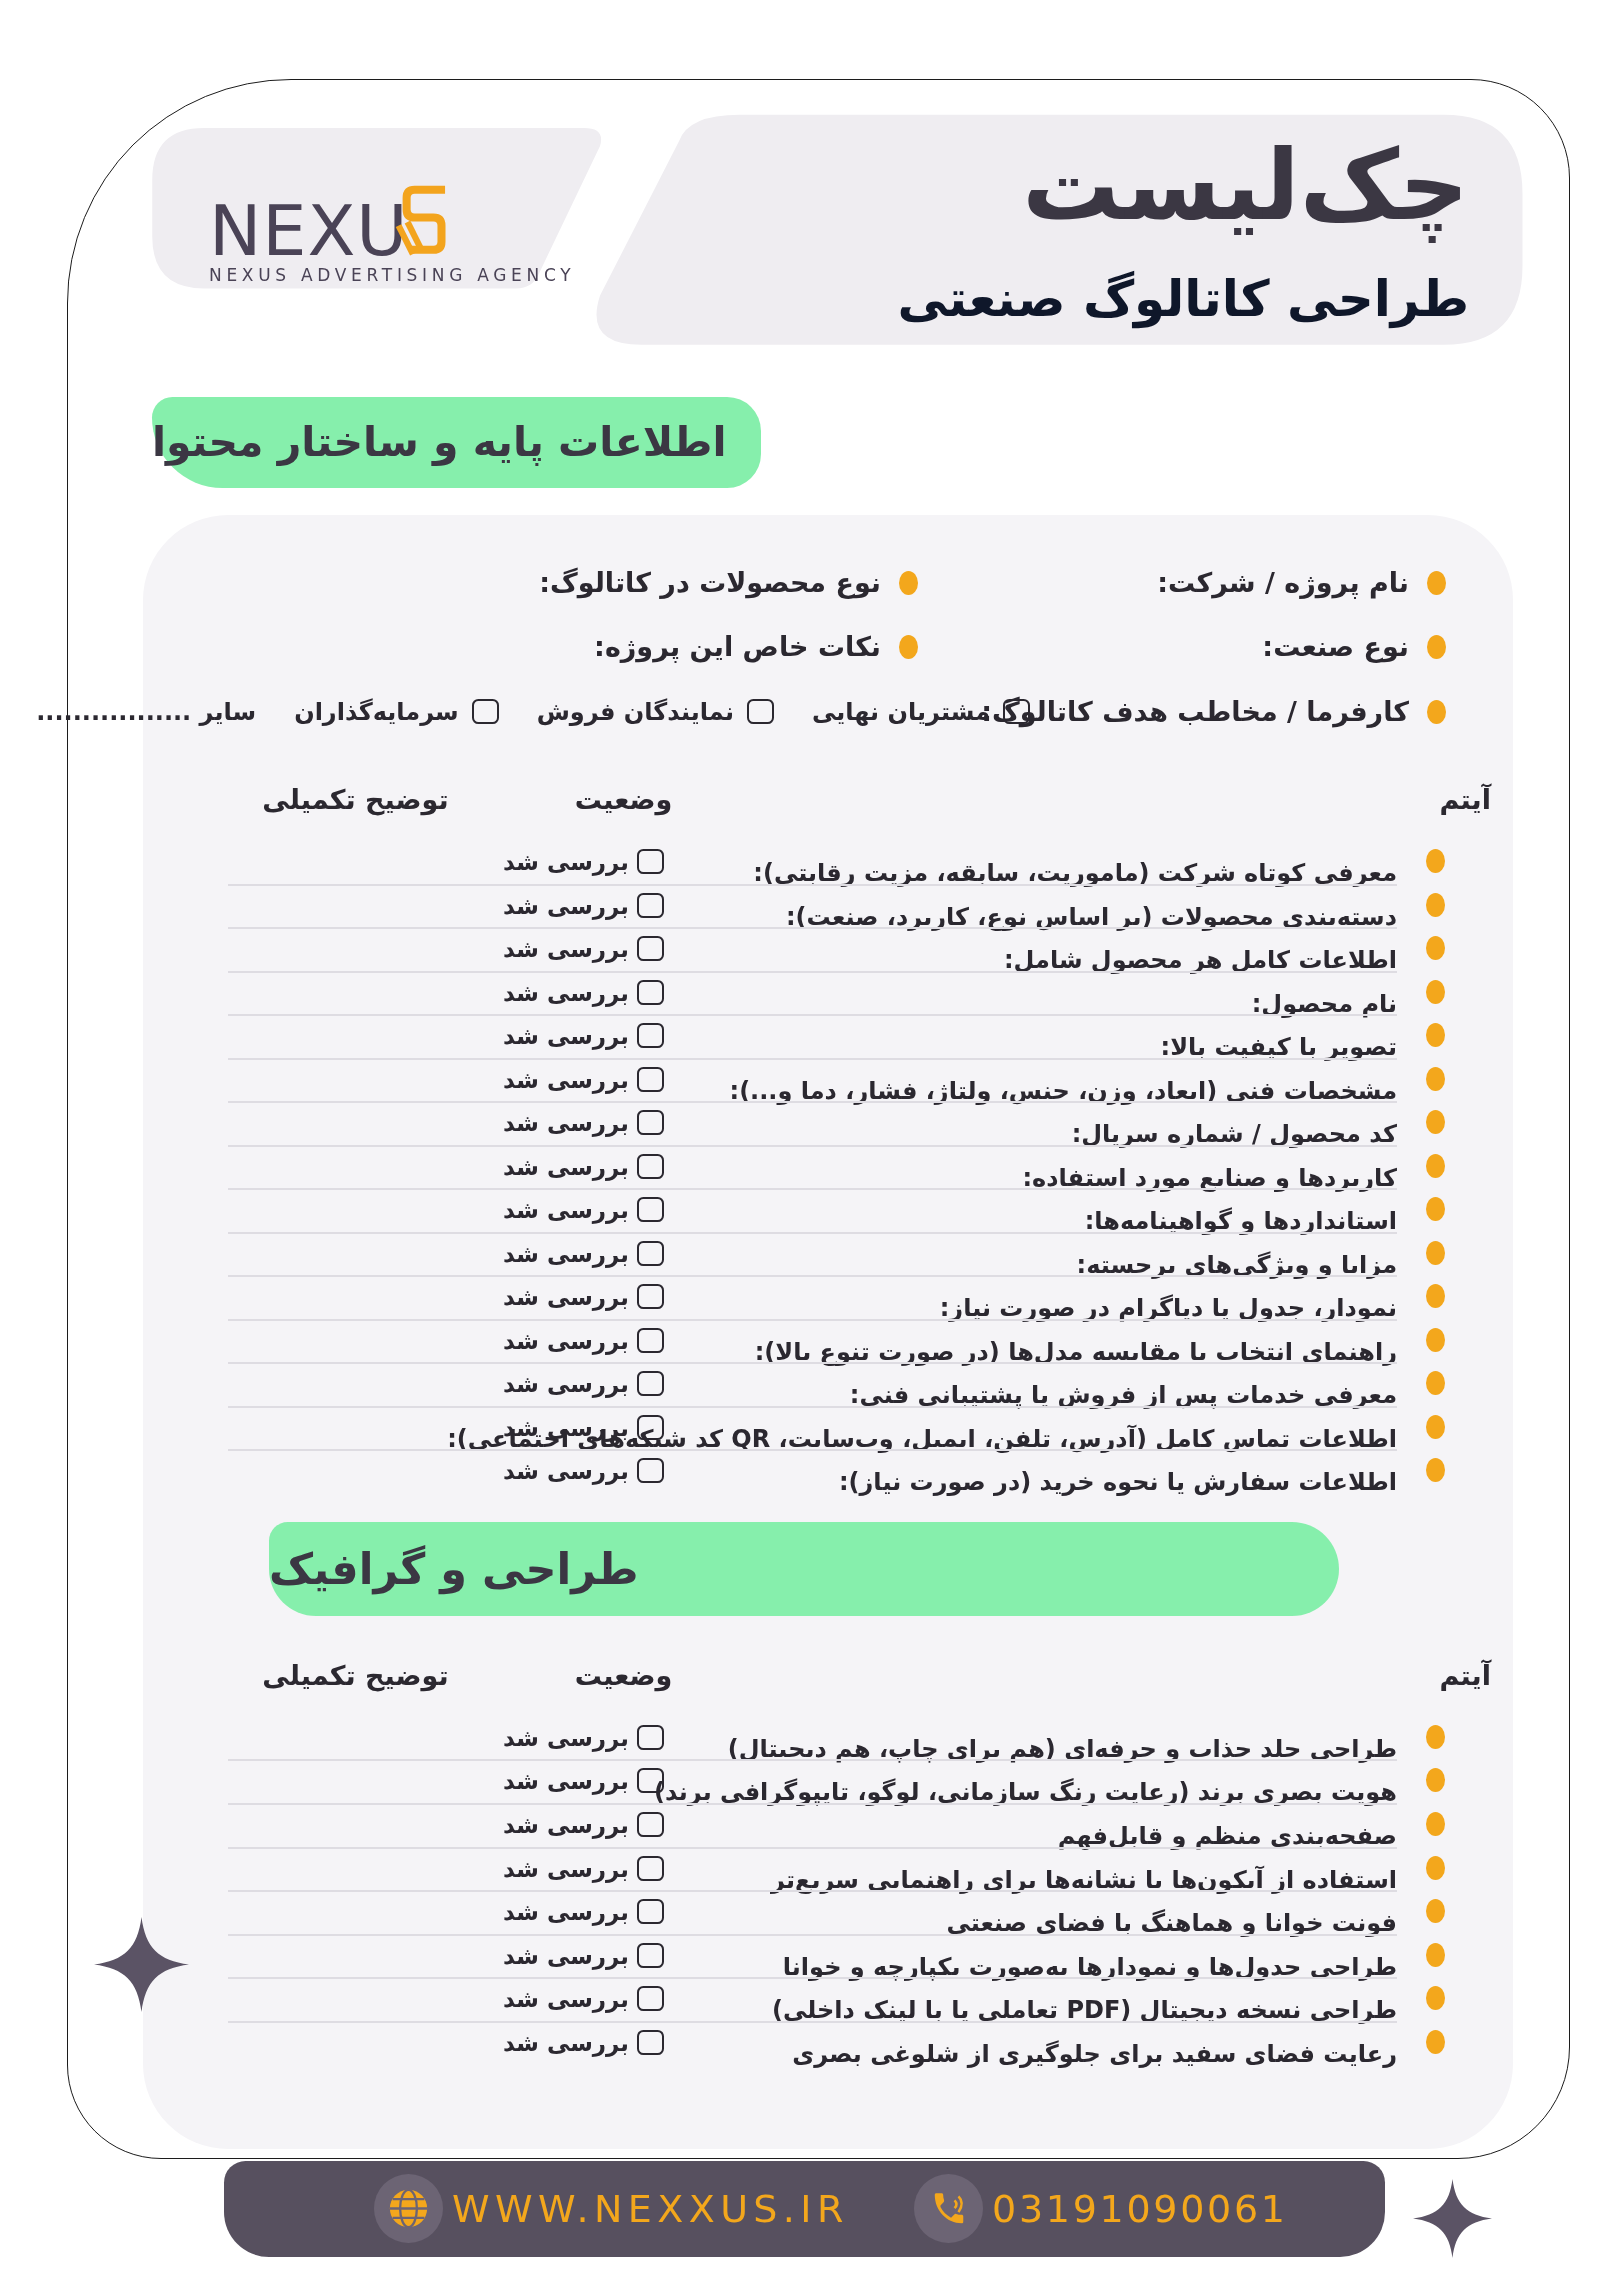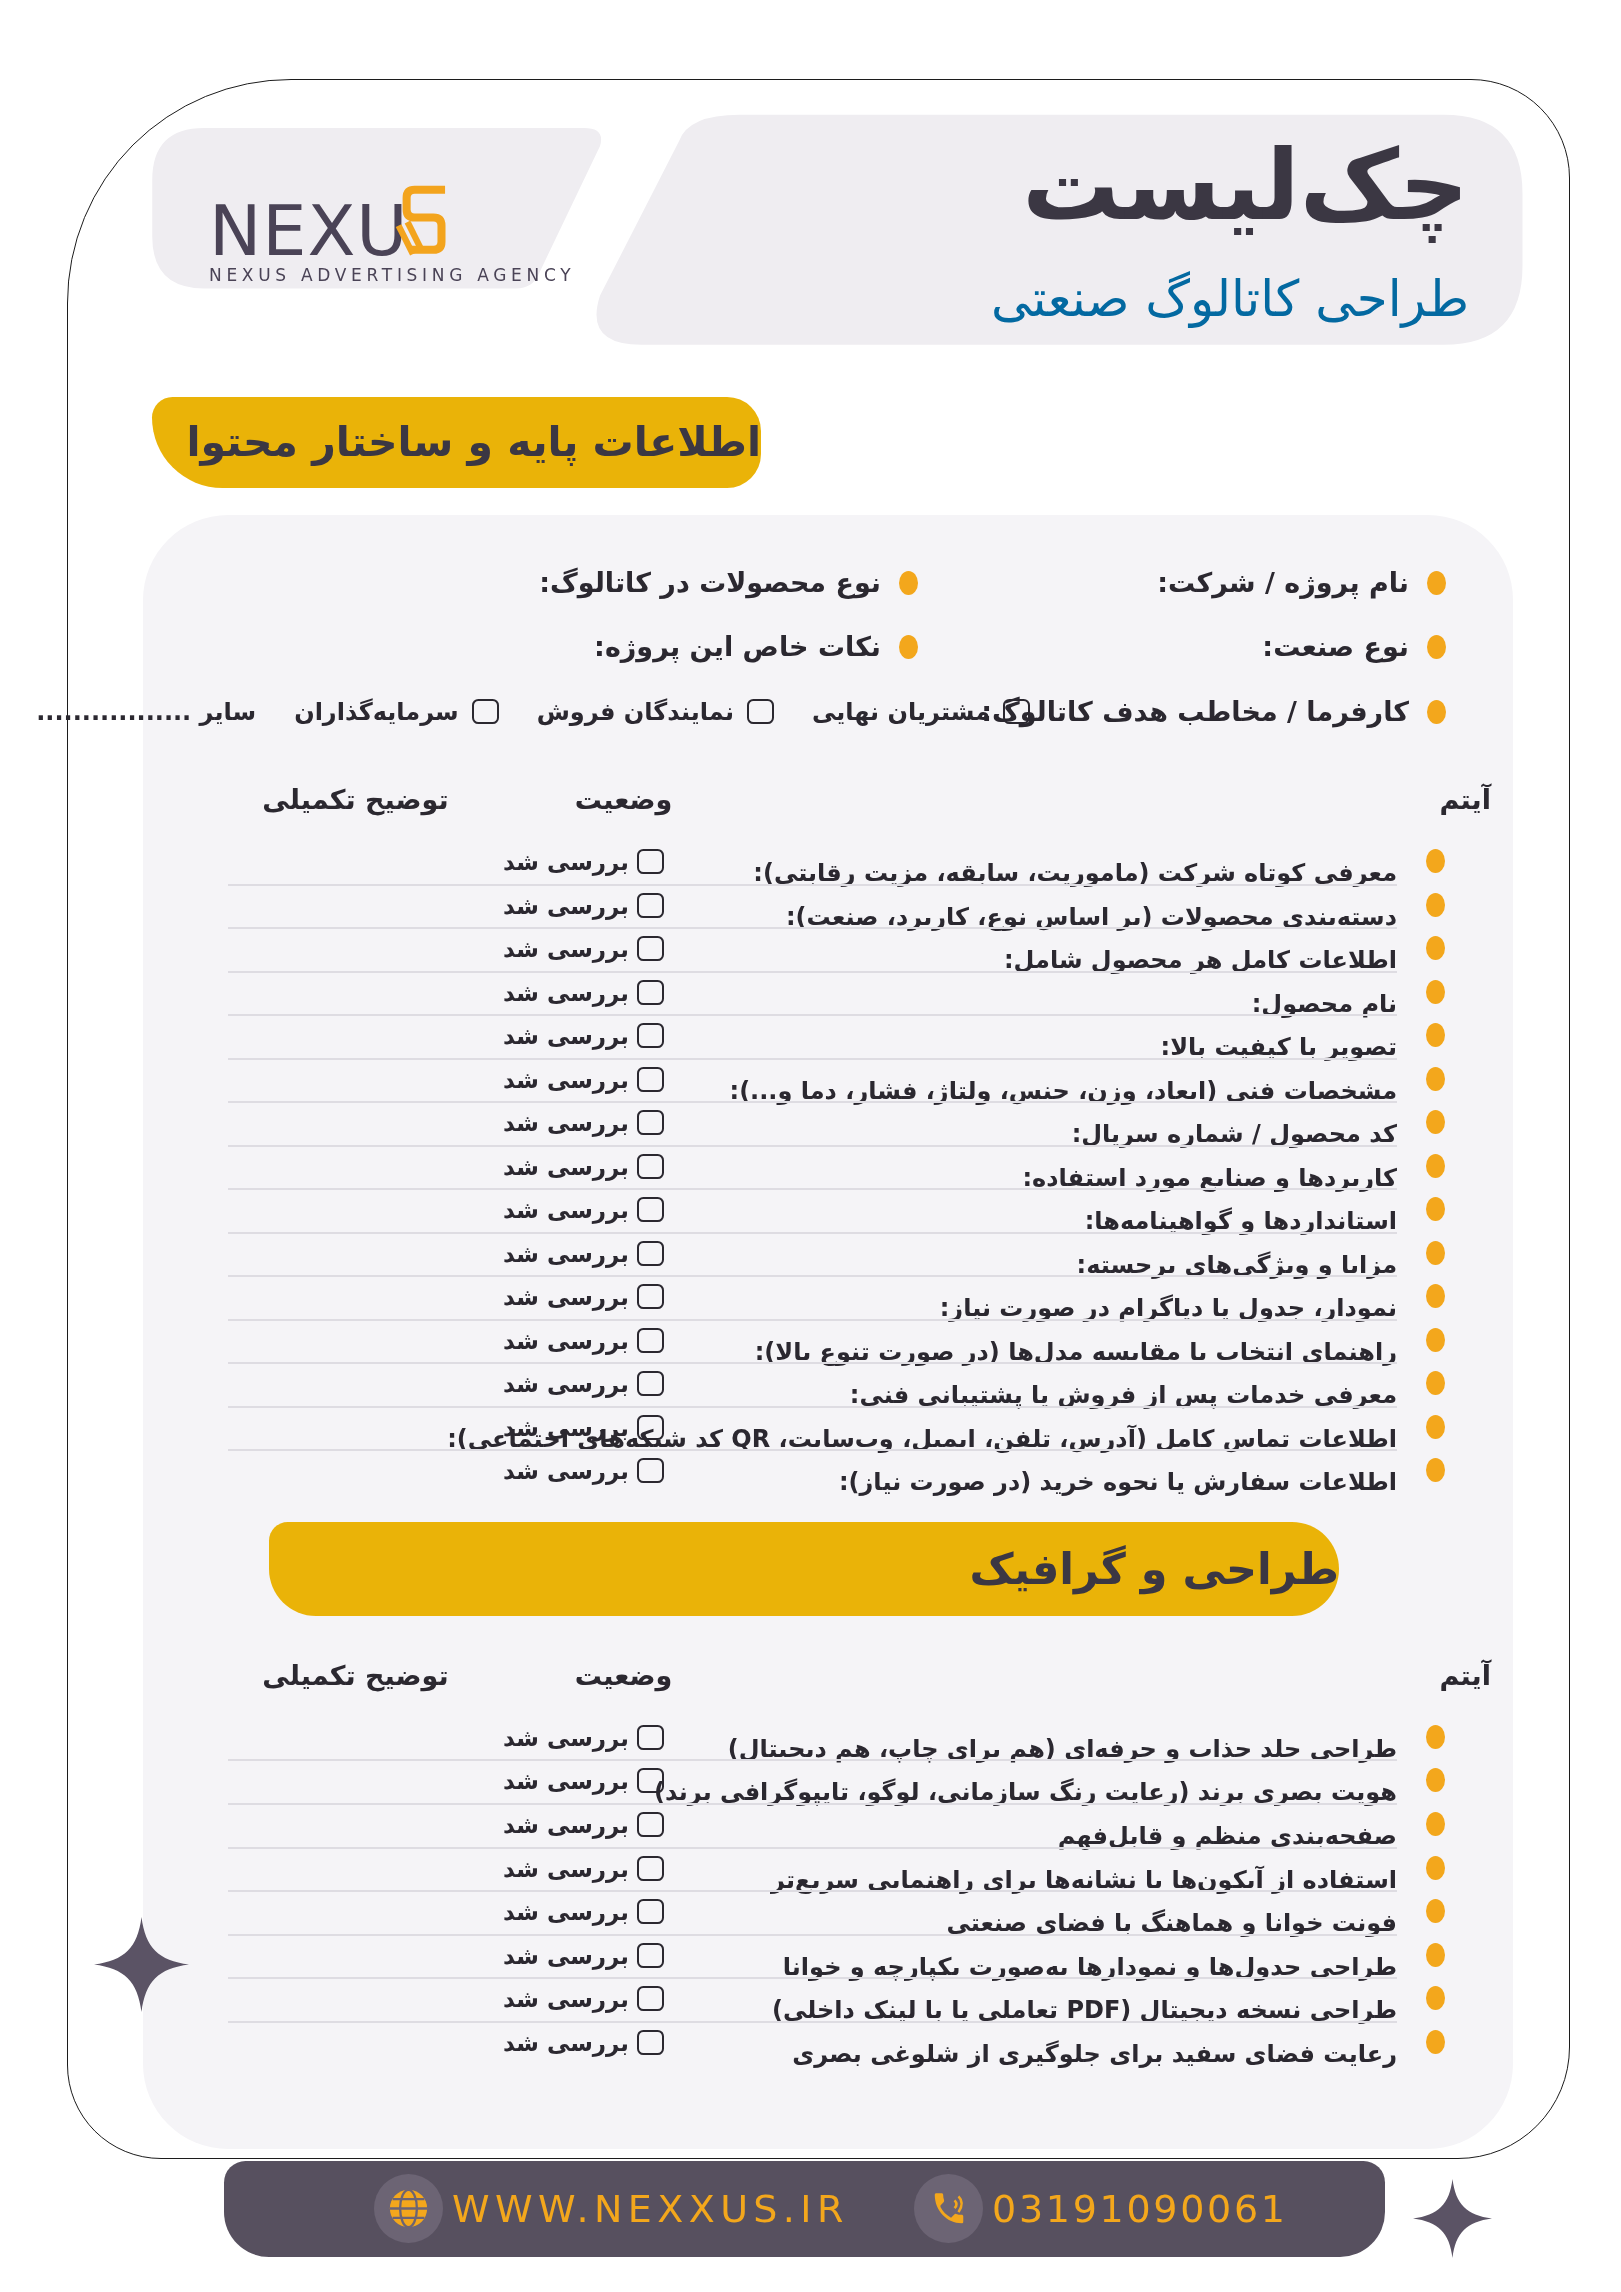--- a/index.html
+++ b/index.html
@@ -17,25 +17,25 @@
   .header-svg{position:absolute;left:0;top:0;z-index:3;}
 
   .logo-main{position:absolute;left:209px;top:190px;font-size:70px;font-weight:400;
     color:#4A4356;letter-spacing:0.9px;z-index:4;}
   .logo-s{position:absolute;left:395px;top:179px;z-index:4;}
   .logo-tagline{position:absolute;left:209px;top:265px;font-size:17px;letter-spacing:4.7px;
     color:#4A4356;z-index:4;white-space:nowrap;}
 
   .doc-title{position:absolute;right:152px;top:133px;font-size:97px;font-weight:900;
     color:#3B3743;direction:rtl;z-index:4;line-height:1.1;white-space:nowrap;}
-  .doc-subtitle{position:absolute;right:152px;top:270px;font-size:50px;font-weight:400;
-    color:#0369a1;direction:rtl;z-index:4;white-space:nowrap;}
-
-  .banner{position:absolute;background:#eab308;color:#3B3743;font-weight:900;direction:rtl;
-    text-align:right;z-index:3;white-space:nowrap;}
+  .doc-subtitle{position:absolute;right:152px;top:270px;font-size:50px;font-weight:700;
+    color:#0f172a;direction:rtl;z-index:4;white-space:nowrap;}
+
+  .banner{position:absolute;background:#86efac;color:#3B3743;font-weight:900;direction:rtl;
+    text-align:left;z-index:3;white-space:nowrap;}
   .banner1{left:152px;top:397px;width:609px;height:91px;line-height:91px;font-size:41px;
     border-radius:23px 38px 38px 79px;}
   .banner2{left:269px;top:1522px;width:1070px;height:94px;line-height:94px;font-size:43px;
     border-radius:34px 85px 85px 85px;}
 
   
   .form-row{position:absolute;display:flex;direction:rtl;align-items:center;gap:18px;
     height:43px;z-index:4;}
   .dot{width:19px;height:24px;border-radius:50%;background:#F3A71C;flex:0 0 auto;}
   .form-label{font-size:27px;font-weight:700;color:#2B2830;white-space:nowrap;direction:rtl;}

